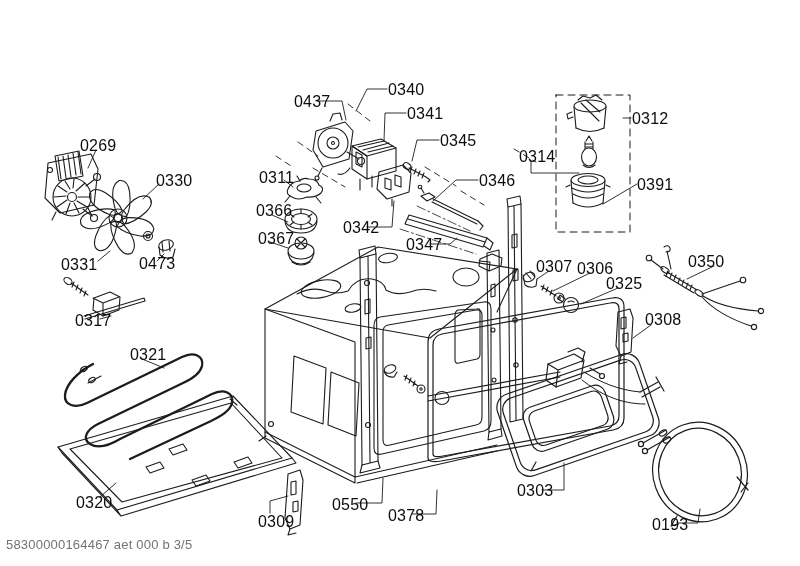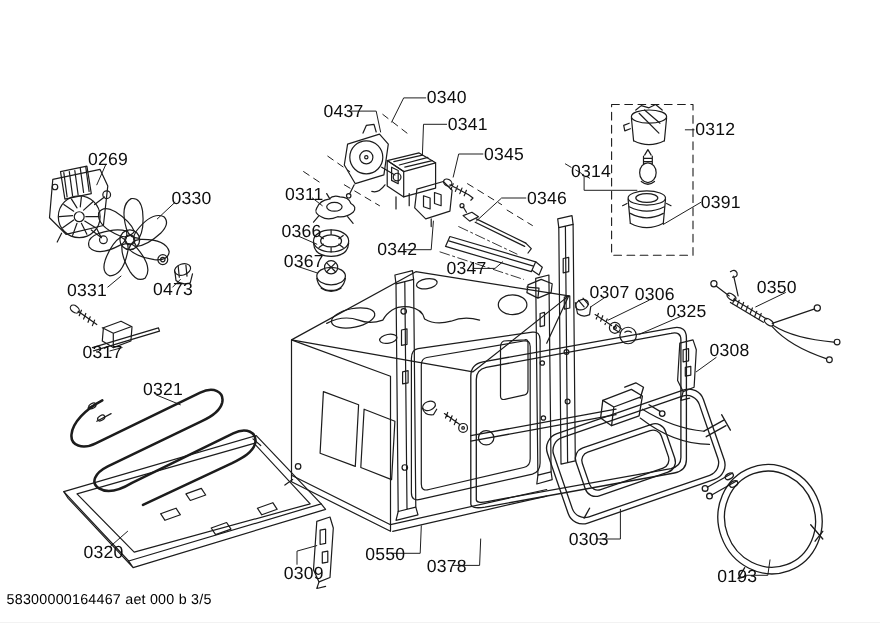--- a/index.html
+++ b/index.html
@@ -2,21 +2,21 @@
 <html><head>
 <meta charset="utf-8">
 <style>
   html,body{margin:0;padding:0;background:#e8e8e8;}
   .stage{position:relative;width:800px;height:566px;background:#ffffff;
          font-family:"Liberation Sans",sans-serif;overflow:hidden;margin:0 auto;}
   .artwork{position:absolute;left:0;top:0;}
   .part-label{position:absolute;font-size:16px;line-height:1;color:#0d0d0d;
               letter-spacing:.2px;white-space:nowrap;}
   .doc-footer{position:absolute;left:6px;top:538px;font-size:13px;line-height:1;
-              color:#000000;letter-spacing:.2px;white-space:nowrap;}
+              color:#737373;letter-spacing:.2px;white-space:nowrap;}
 </style>
 </head>
 <body>
 
 <div class="stage">
 
   <svg class="artwork" width="800" height="566" viewBox="0 0 800 566">
     <g stroke="#1c1c1c" fill="none" stroke-width="1.1" stroke-linejoin="round" stroke-linecap="round">
 
       <g stroke-width="0.9">

